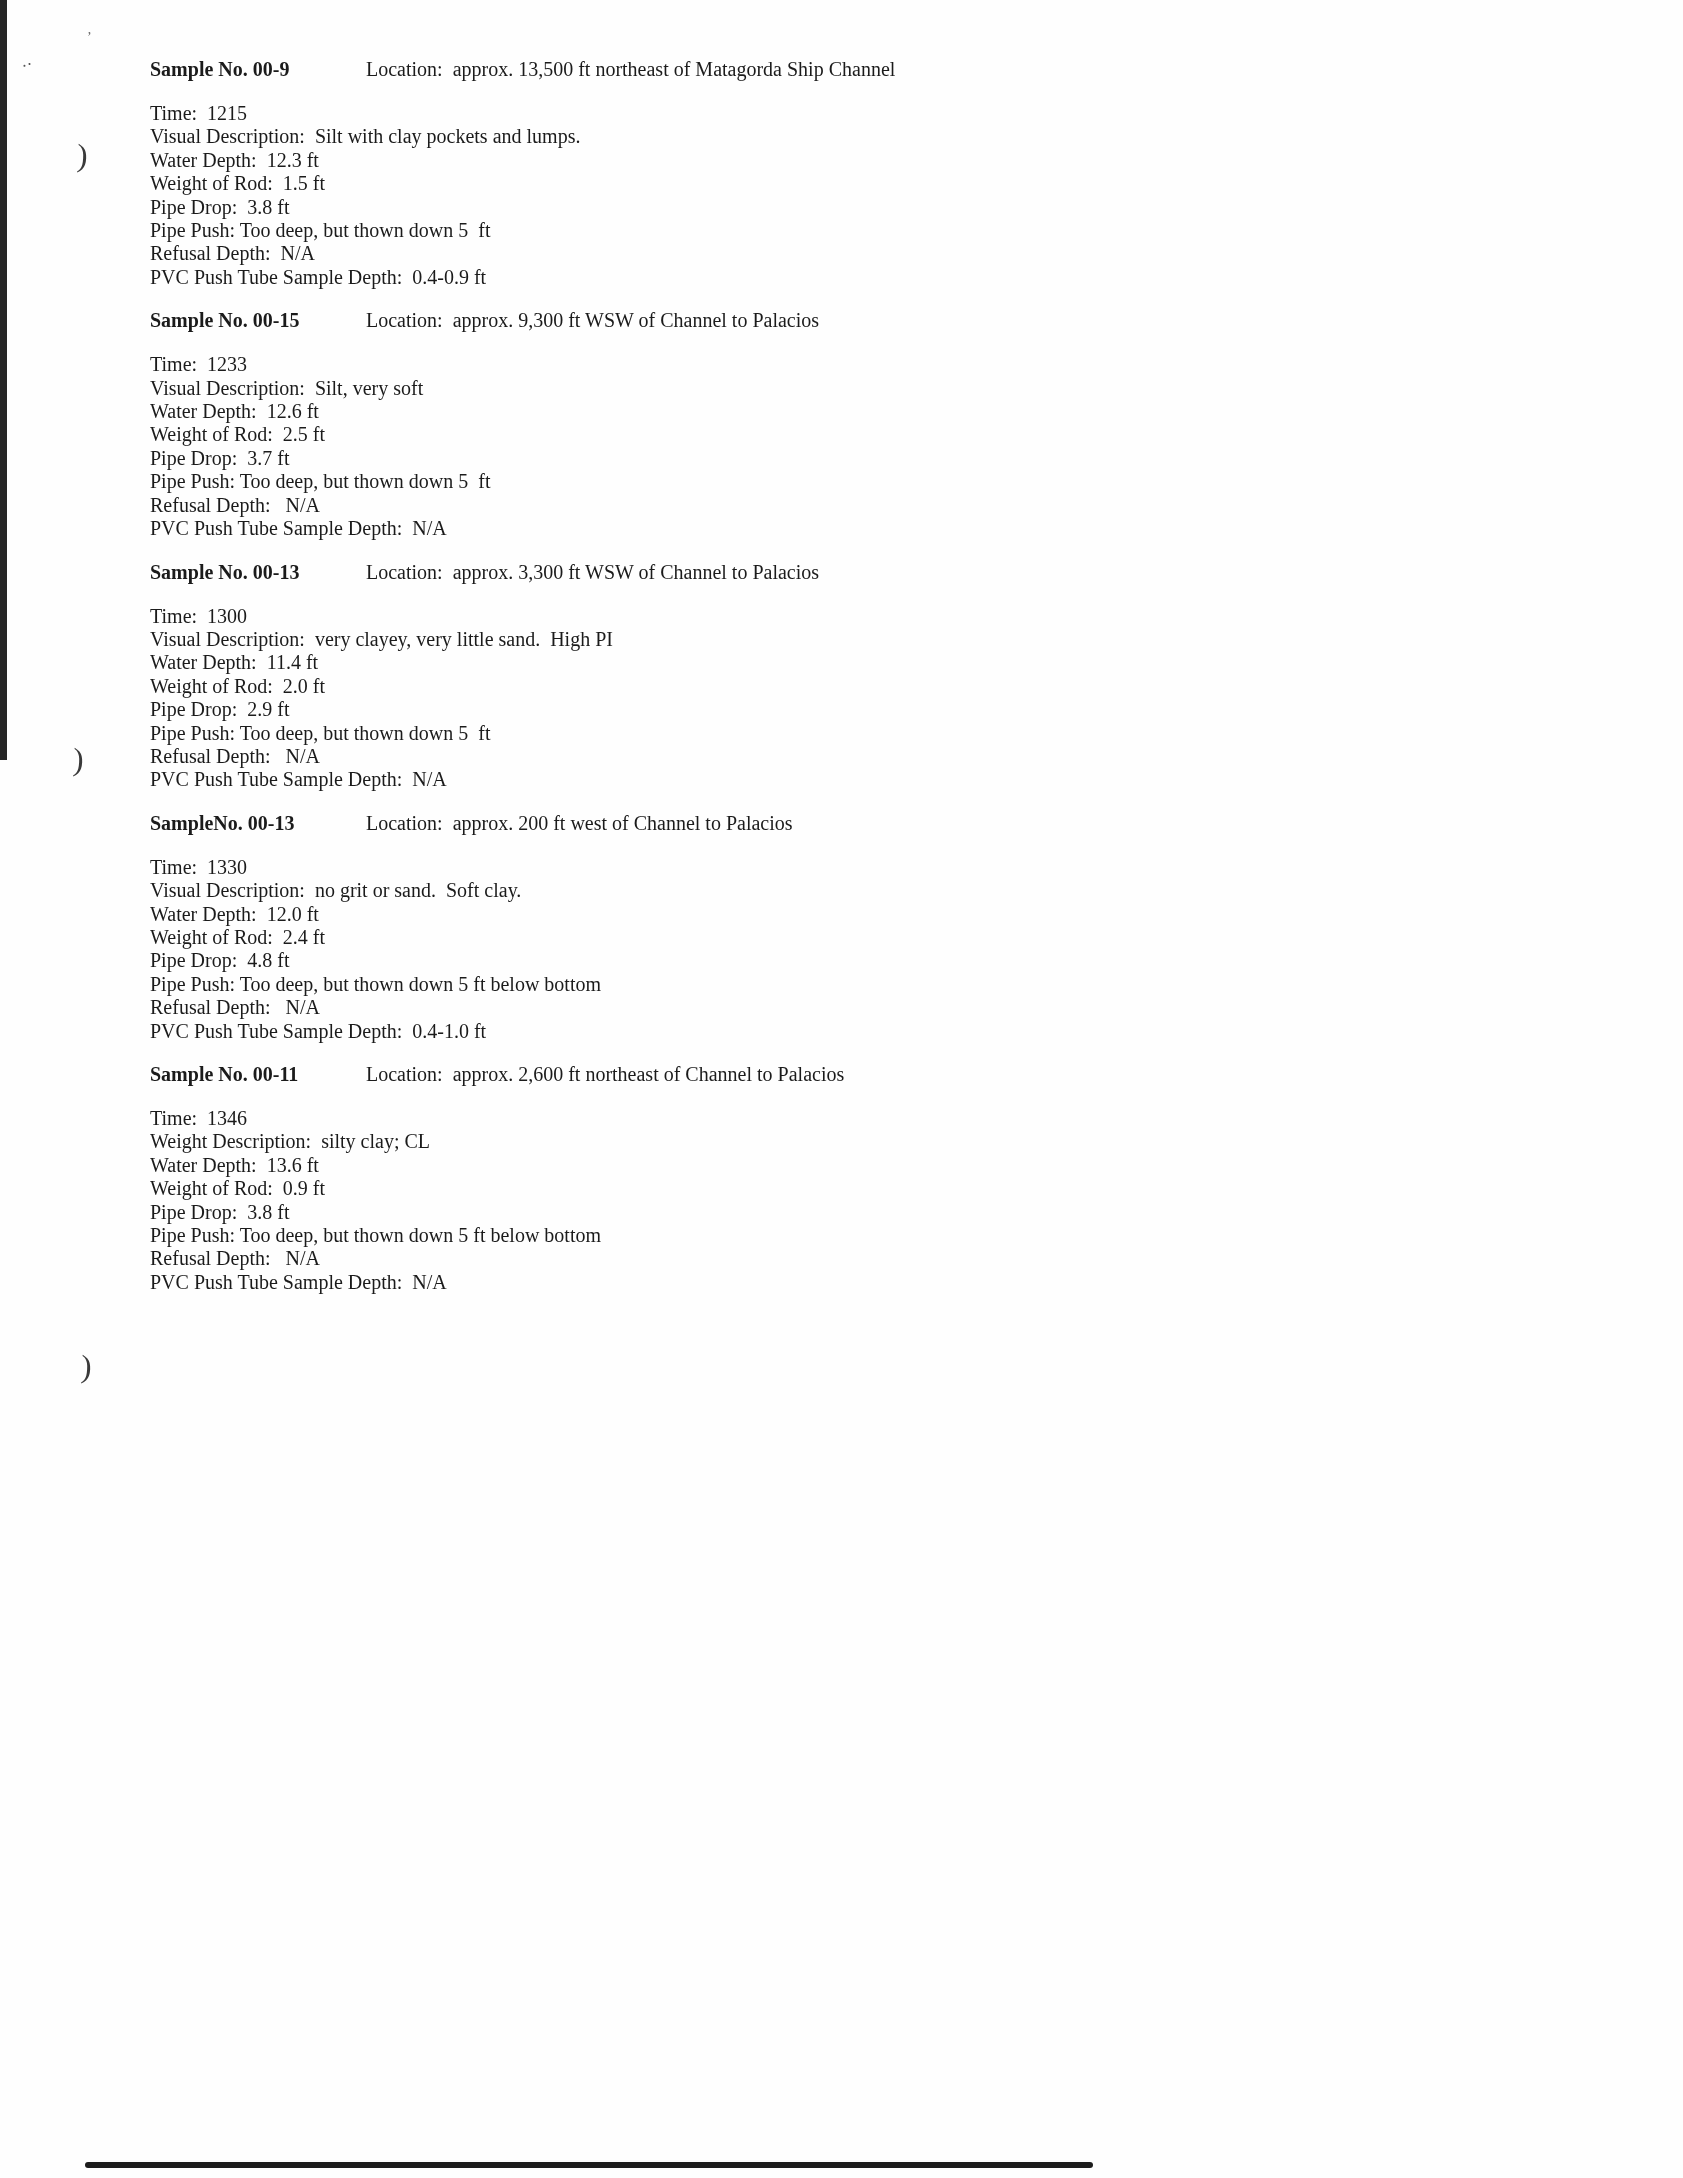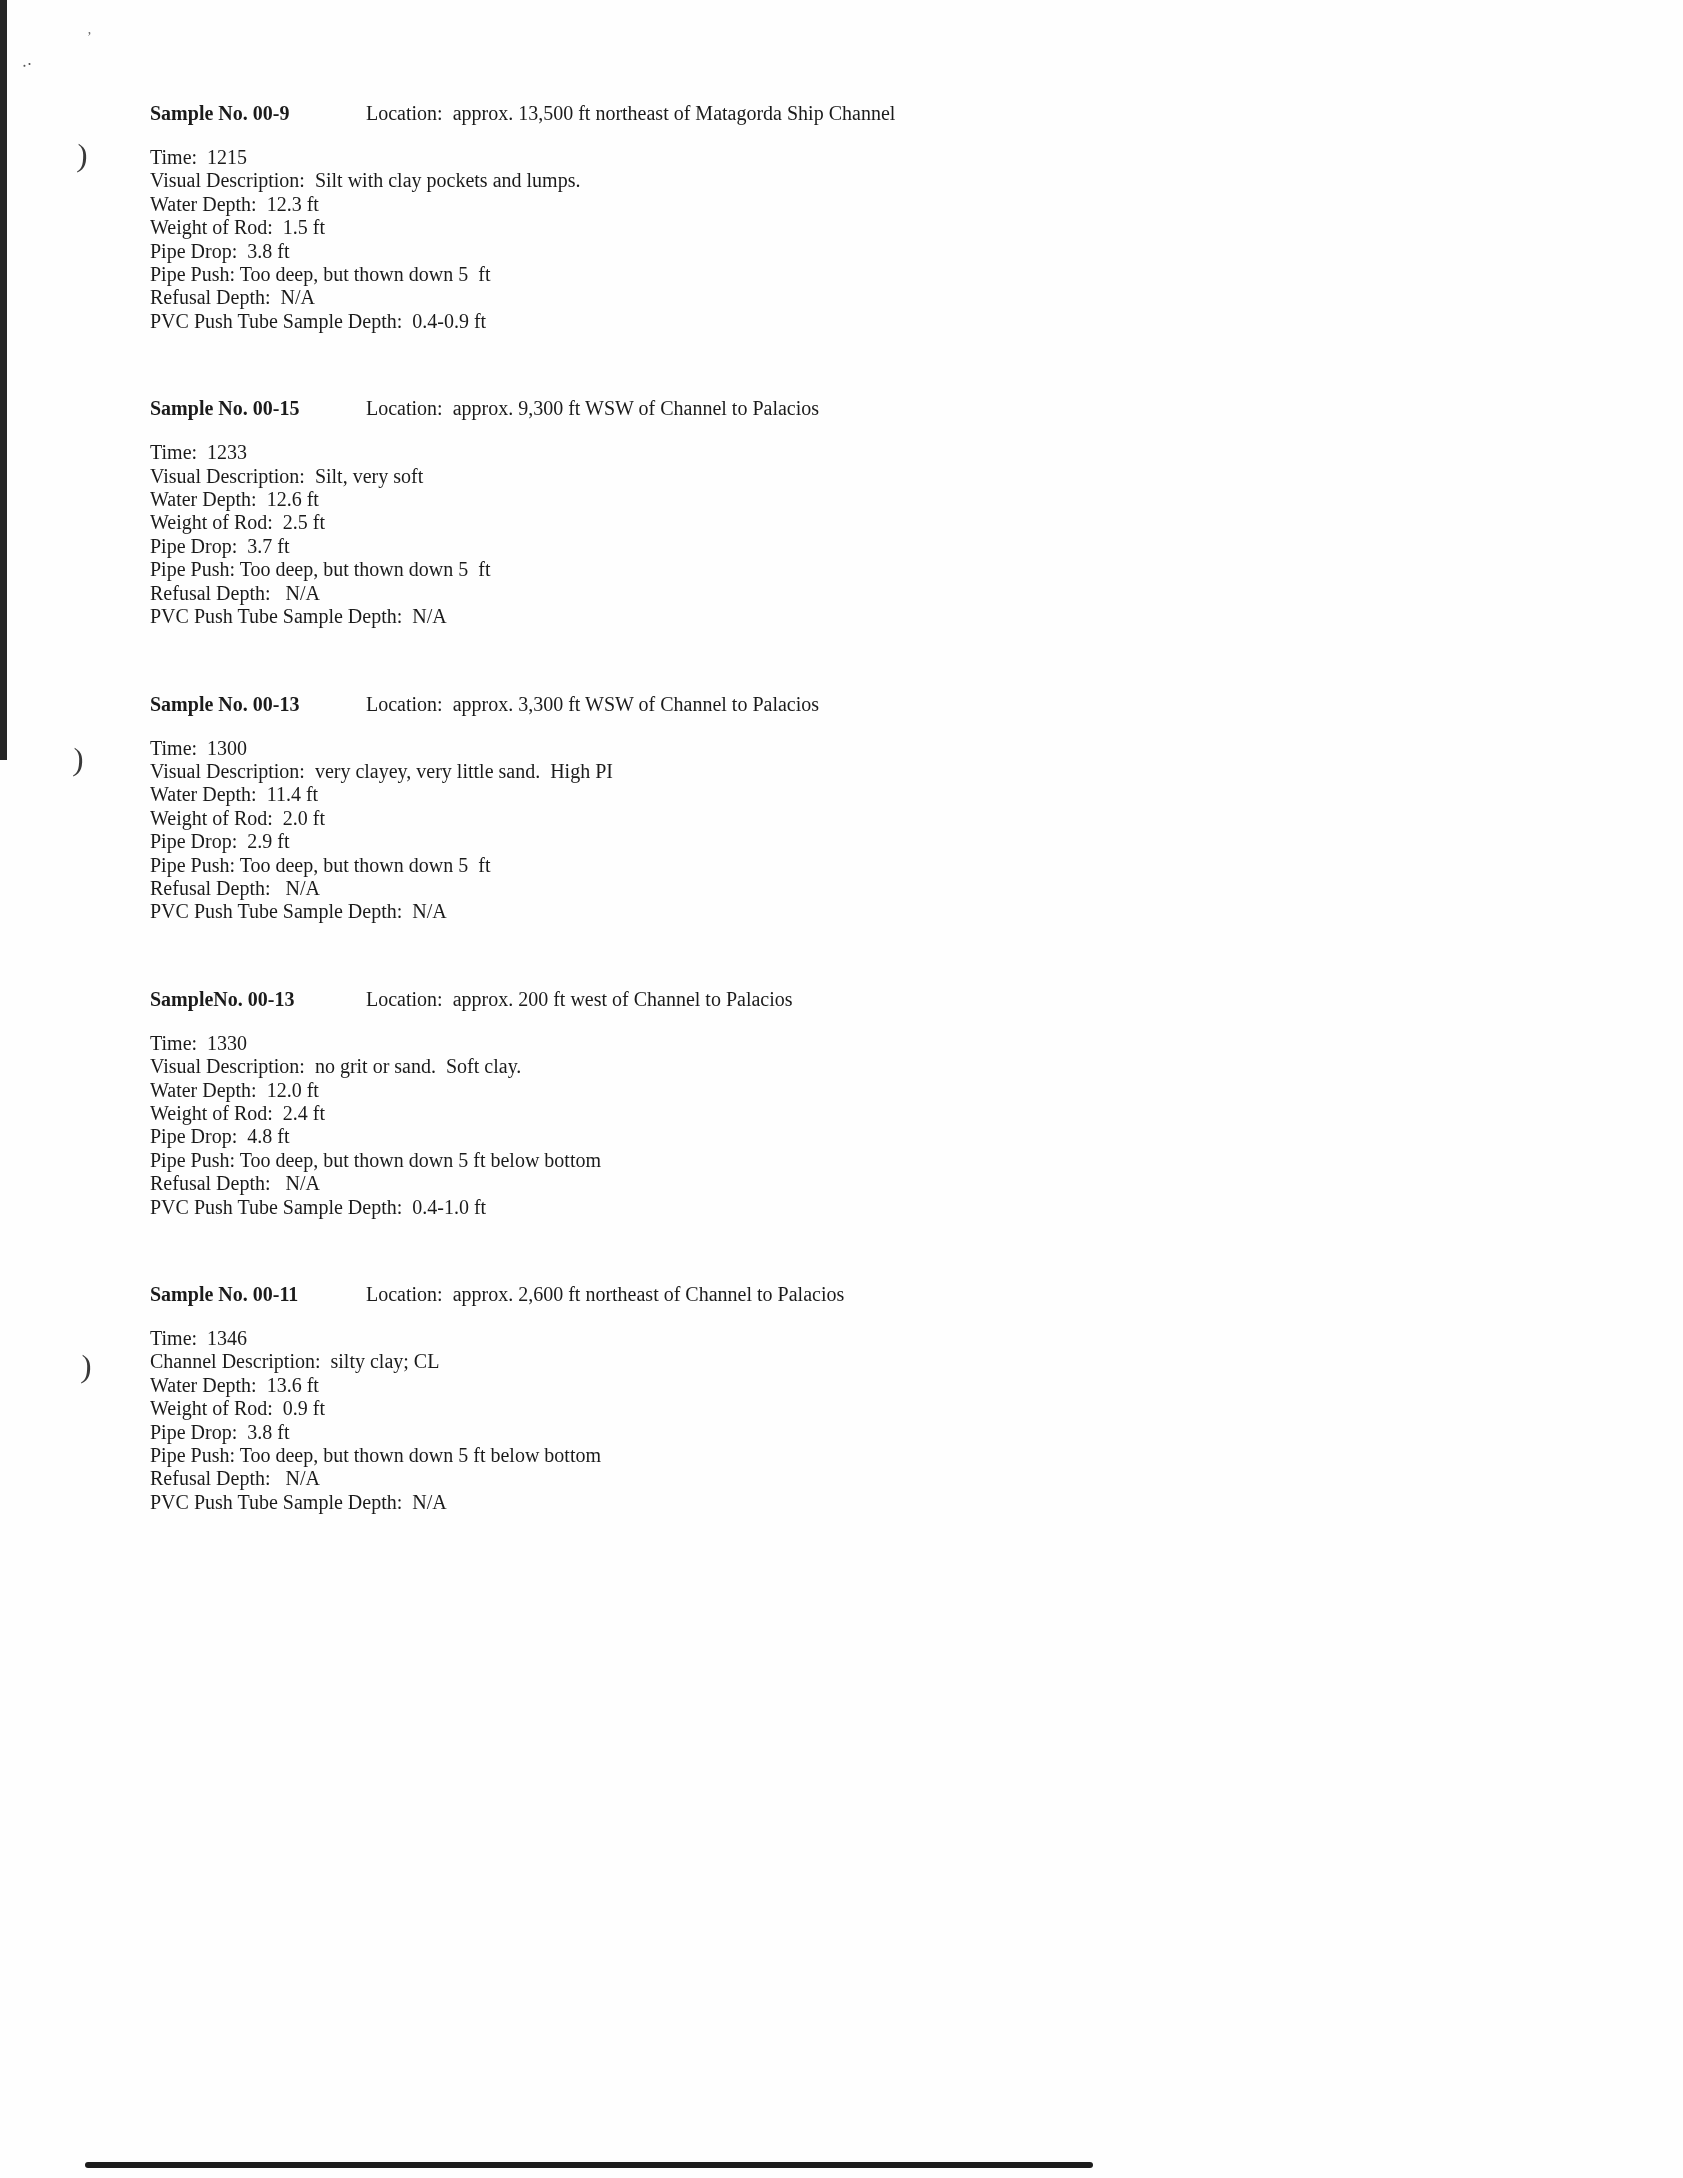--- a/index.html
+++ b/index.html
@@ -78,21 +78,20 @@
     line-height: 24px;
     margin-bottom: 21px;
   }
   .sample-title {
     font-weight: bold;
     flex: 0 0 216px;
     white-space: pre-wrap;
   }
   .sample-location {
     white-space: pre-wrap;
-    margin-top: 44px;
   }
   .sample-line {
     font-size: 20px;
     line-height: 23.4px;
     white-space: pre-wrap;
   }
 </style>
 </head>
 <body>
 
@@ -164,21 +163,21 @@
           <div class="sample-line">Pipe Push: Too deep, but thown down 5 ft below bottom</div>
           <div class="sample-line">Refusal Depth:   N/A</div>
           <div class="sample-line">PVC Push Tube Sample Depth:  0.4-1.0 ft</div>
         </div>
         <div class="sample-block">
           <div class="sample-header">
             <span class="sample-title">Sample No. 00-11</span>
             <span class="sample-location">Location:  approx. 2,600 ft northeast of Channel to Palacios</span>
           </div>
           <div class="sample-line">Time:  1346</div>
-          <div class="sample-line">Channel Description:  silty clay; CL</div>
+          <div class="sample-line">Weight Description:  silty clay; CL</div>
           <div class="sample-line">Water Depth:  13.6 ft</div>
           <div class="sample-line">Weight of Rod:  0.9 ft</div>
           <div class="sample-line">Pipe Drop:  3.8 ft</div>
           <div class="sample-line">Pipe Push: Too deep, but thown down 5 ft below bottom</div>
           <div class="sample-line">Refusal Depth:   N/A</div>
           <div class="sample-line">PVC Push Tube Sample Depth:  N/A</div>
         </div>
       </div>
   </div>
 

